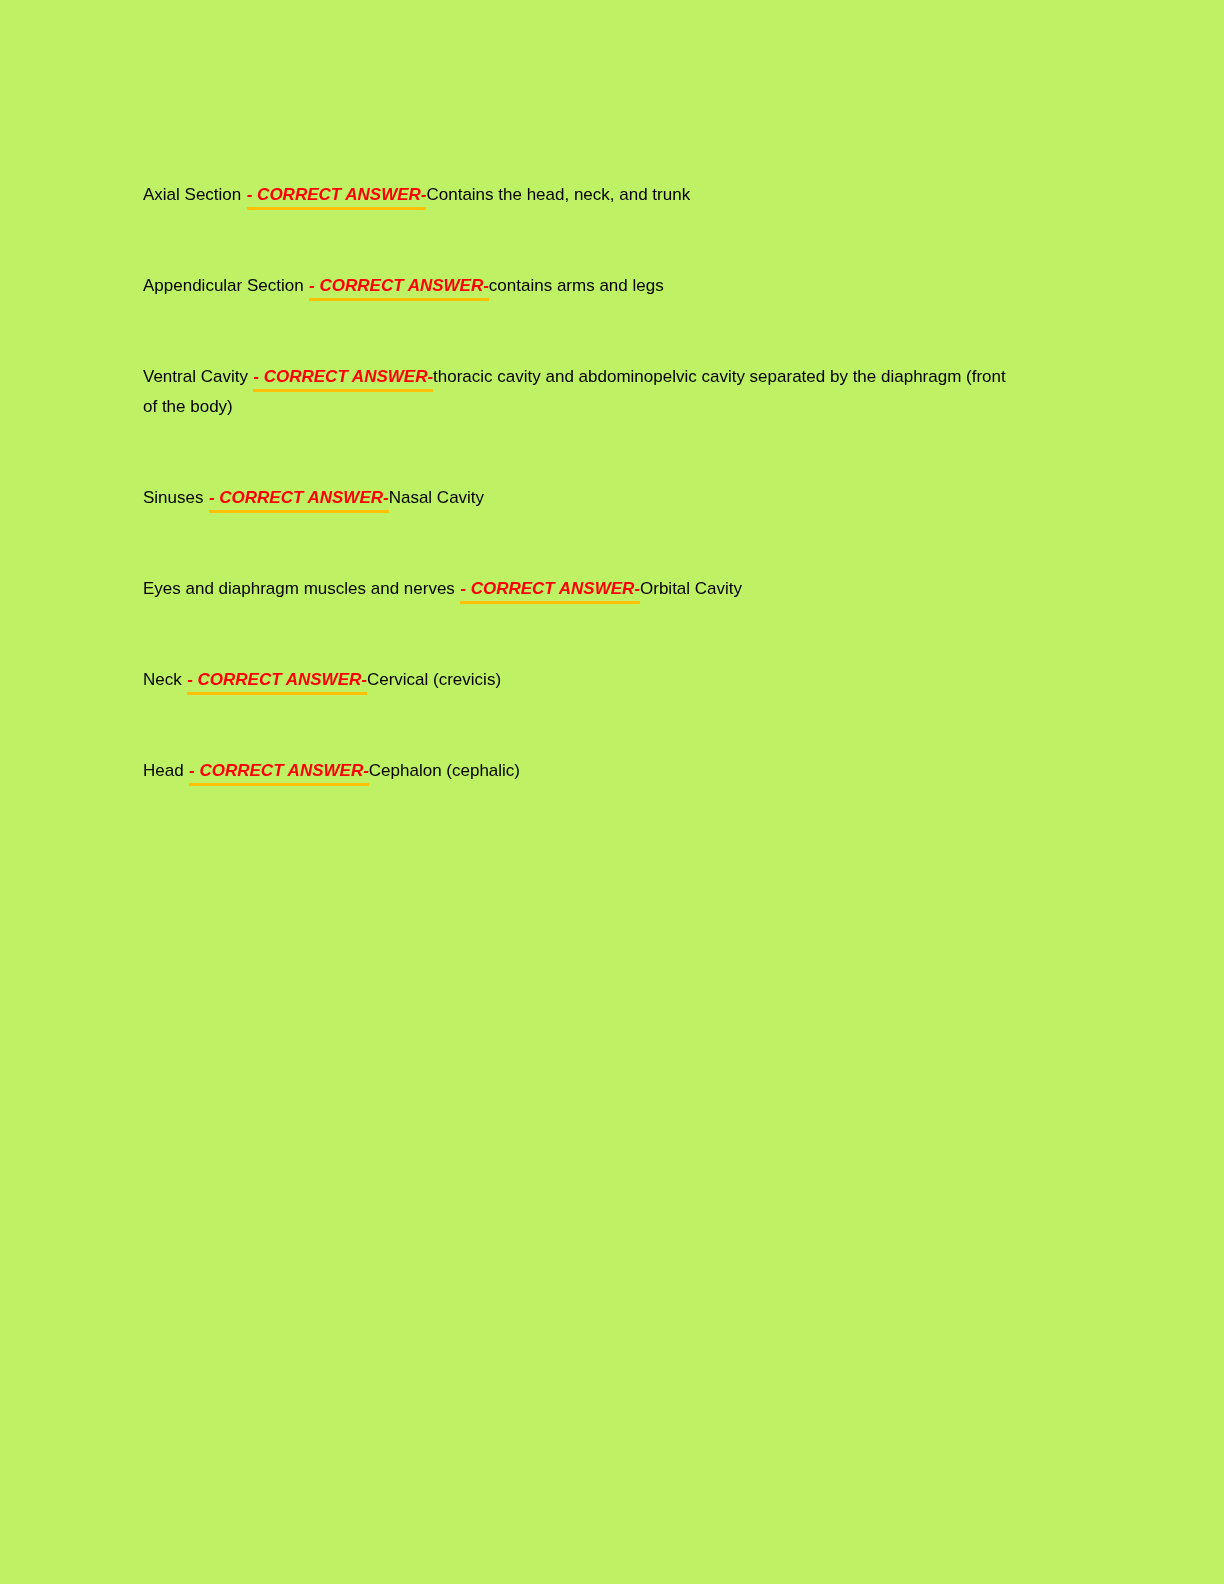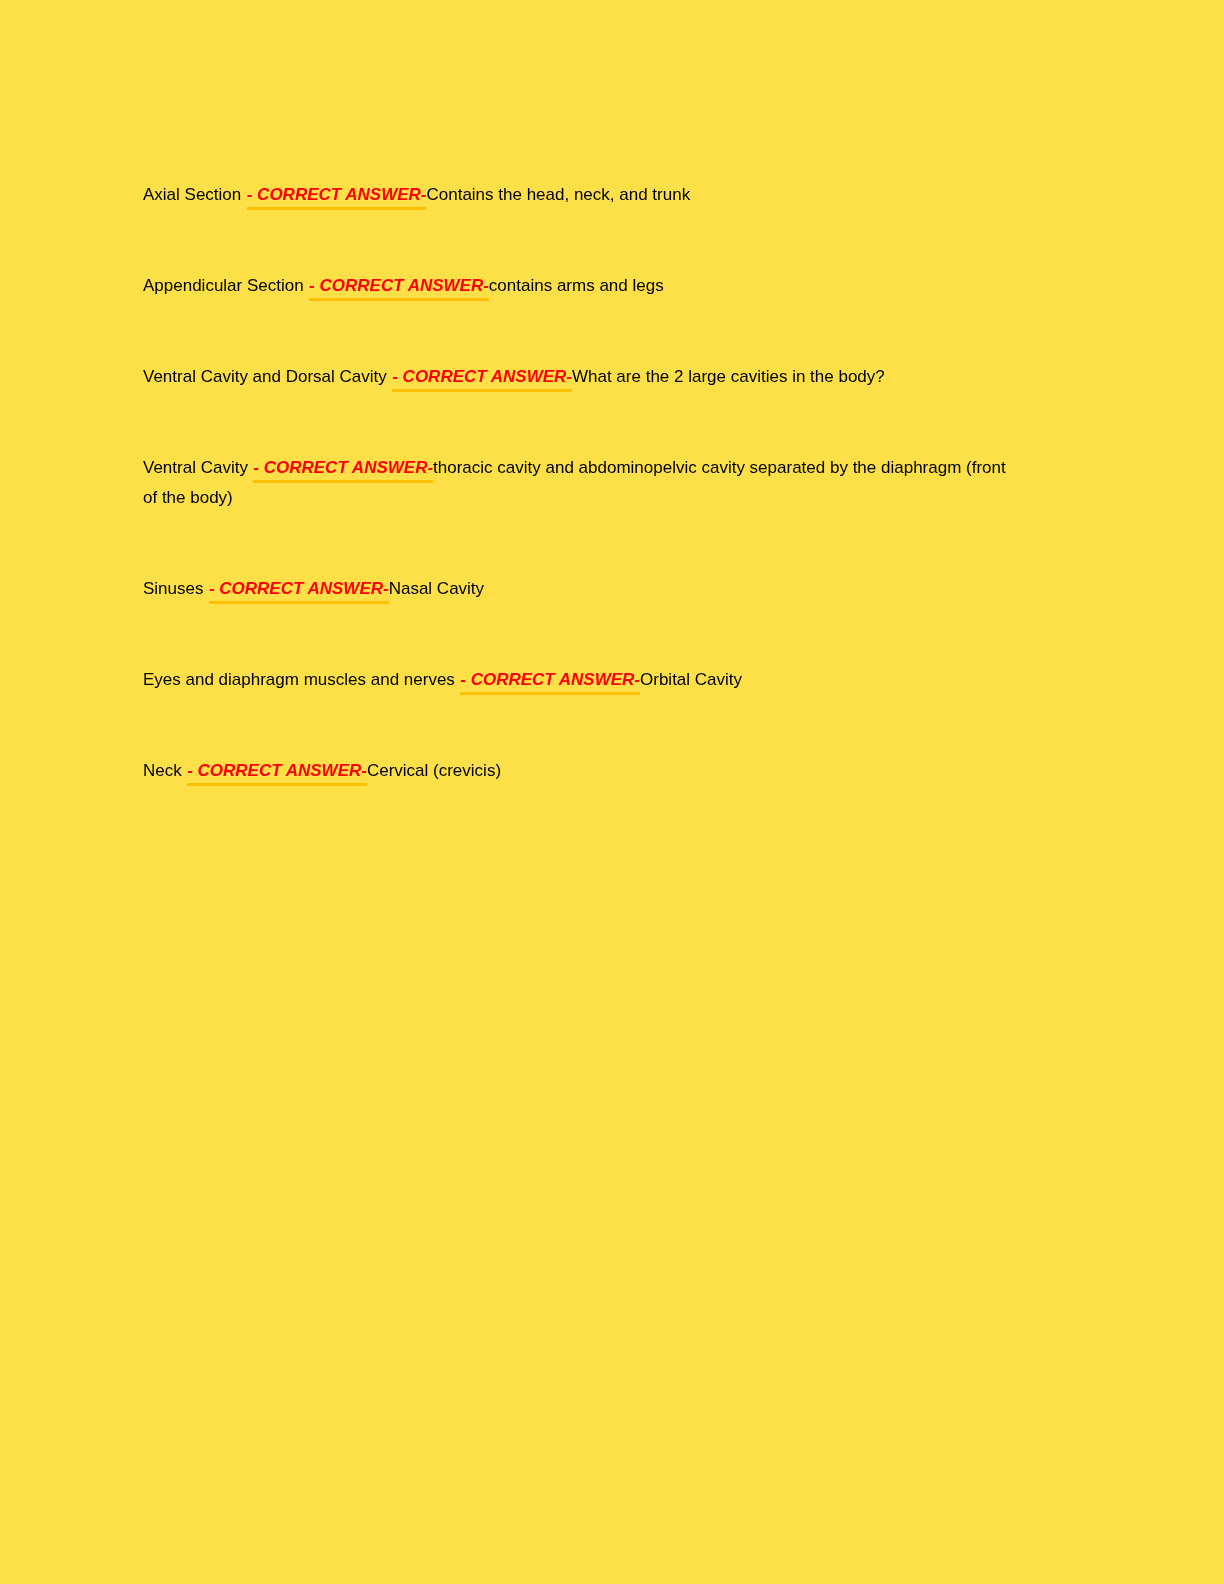--- a/index.html
+++ b/index.html
@@ -4,21 +4,21 @@
 <style>
   html, body {
     margin: 0;
     padding: 0;
     background: #ffffff;
   }
   .page {
     position: relative;
     width: 1224px;
     height: 1584px;
-    background: #fde047;
+    background: #bef264;
     overflow: hidden;
     font-family: "Liberation Sans", sans-serif;
     font-size: 17px;
     line-height: 30px;
     color: #000000;
   }
   .content {
     padding: 180px 150px 0 143px;
     max-width: 880px;
   }
@@ -51,40 +51,40 @@
   <div class="content">
 
     <div class="entry">
       <p class="line"><span class="term">Axial Section</span><span class="marker">- CORRECT ANSWER-</span><span class="answer">Contains the head, neck, and trunk</span></p>
     </div>
 
     <div class="entry">
       <p class="line"><span class="term">Appendicular Section</span><span class="marker">- CORRECT ANSWER-</span><span class="answer">contains arms and legs</span></p>
     </div>
 
-    <div class="entry">
-      <p class="line"><span class="term">Ventral Cavity and Dorsal Cavity</span><span class="marker">- CORRECT ANSWER-</span><span class="answer">What are the 2 large cavities in the body?</span></p>
-    </div>
 
 
     <div class="entry">
       <p class="line"><span class="term">Ventral Cavity</span><span class="marker">- CORRECT ANSWER-</span><span class="answer">thoracic cavity and abdominopelvic cavity separated by the diaphragm (front of the body)</span></p>
     </div>
 
 
     <div class="entry">
       <p class="line"><span class="term">Sinuses</span><span class="marker">- CORRECT ANSWER-</span><span class="answer">Nasal Cavity</span></p>
     </div>
 
     <div class="entry">
       <p class="line"><span class="term">Eyes and diaphragm muscles and nerves</span><span class="marker">- CORRECT ANSWER-</span><span class="answer">Orbital Cavity</span></p>
     </div>
 
     <div class="entry">
       <p class="line"><span class="term">Neck</span><span class="marker">- CORRECT ANSWER-</span><span class="answer">Cervical (crevicis)</span></p>
     </div>
 
 
+    <div class="entry">
+      <p class="line"><span class="term">Head</span><span class="marker">- CORRECT ANSWER-</span><span class="answer">Cephalon (cephalic)</span></p>
+    </div>
 
 
 
   </div>
 </div>
 
 </body></html>

